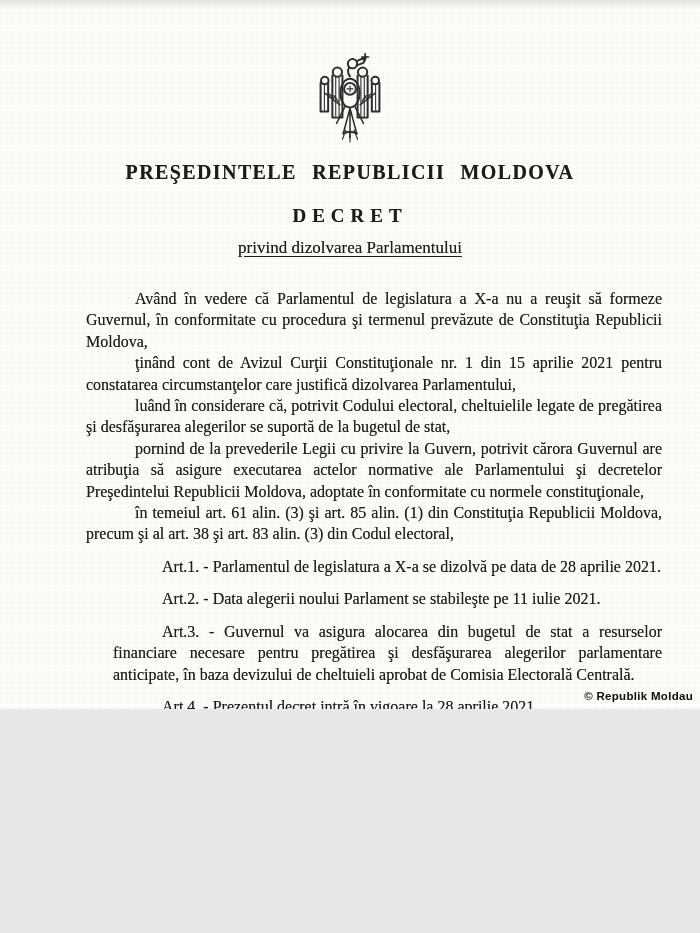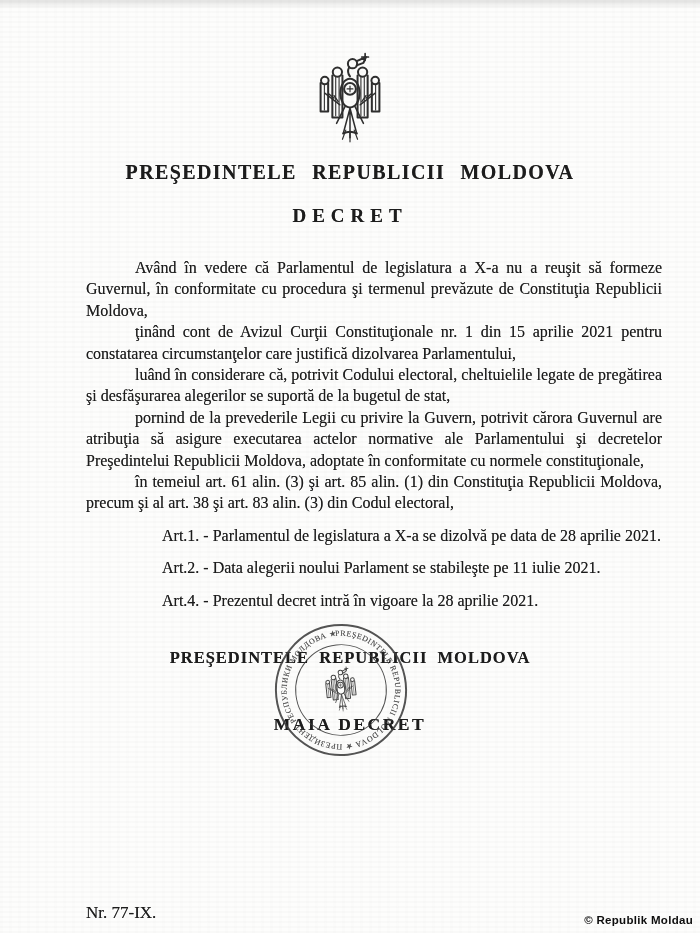--- a/index.html
+++ b/index.html
@@ -1,18 +1,18 @@
 <!DOCTYPE html>
 <html><head>
 <meta charset="utf-8">
 <style>
   html,body{margin:0;padding:0;background:#e8e8e8;}
   .page{
     position:relative;
-    width:700px;height:933px;
+    width:700px;height:709px;
     margin:0;
     background:
       repeating-linear-gradient(0deg, rgba(0,0,0,0.015) 0 2px, rgba(255,255,255,0) 2px 5px),
       repeating-linear-gradient(90deg, rgba(0,0,0,0.008) 0 3px, rgba(255,255,255,0) 3px 9px),
       #fdfdfc;
     overflow:hidden;
     font-family:"Liberation Serif", serif;
     color:#1c1c1c;
     text-shadow:0 0 0.6px rgba(45,45,45,0.65);
   }
@@ -121,31 +121,33 @@
         <path d="M45,92 L41,103 M50,95 L50,106 M55,92 L59,103" stroke-width="1.4"></path>
       </g>
     </defs>
     <use href="#md-emblem"></use>
   </svg>
 
   <h1 class="inst-heading">PREŞEDINTELE REPUBLICII MOLDOVA</h1>
 
   <h2 class="decree-title">DECRET</h2>
 
+  <div class="decree-subject">privind dizolvarea Parlamentului</div>
 
   <div class="body-block">
     <p>Având în vedere că Parlamentul de legislatura a X-a nu a reuşit să formeze Guvernul, în conformitate cu procedura şi termenul prevăzute de Constituţia Republicii Moldova,</p>
     <p>ţinând cont de Avizul Curţii Constituţionale nr. 1 din 15 aprilie 2021 pentru constatarea circumstanţelor care justifică dizolvarea Parlamentului,</p>
     <p>luând în considerare că, potrivit Codului electoral, cheltuielile legate de pregătirea şi desfăşurarea alegerilor se suportă de la bugetul de stat,</p>
     <p>pornind de la prevederile Legii cu privire la Guvern, potrivit cărora Guvernul are atribuţia să asigure executarea actelor normative ale Parlamentului şi decretelor Preşedintelui Republicii Moldova, adoptate în conformitate cu normele constituţionale,</p>
     <p>în temeiul art. 61 alin. (3) şi art. 85 alin. (1) din Constituţia Republicii Moldova, precum şi al art. 38 şi art. 83 alin. (3) din Codul electoral,</p>
 
 
     <p class="article single">Art.1. - Parlamentul de legislatura a X-a se dizolvă pe data de 28 aprilie  2021.</p>
     <p class="article single">Art.2. - Data alegerii noului Parlament se stabileşte pe 11 iulie 2021.</p>
+    <p class="article">Art.3. - Guvernul va asigura alocarea din bugetul de stat a resurselor financiare necesare pentru pregătirea şi desfăşurarea alegerilor parlamentare anticipate, în baza devizului de cheltuieli aprobat de Comisia Electorală Centrală.</p>
     <p class="article single">Art.4. - Prezentul decret intră în vigoare la 28 aprilie 2021.</p>
   </div>
 
   <div class="sig-block">
     <div class="sig-title">PREŞEDINTELE REPUBLICII MOLDOVA</div>
     <div class="sig-name">MAIA DECRET</div>
 
     <svg class="seal" viewBox="0 0 140 140" aria-hidden="true">
       <defs>
         <path id="seal-ring" d="M 70,15 A 55,55 0 1,1 69.9,15" fill="none"></path>

